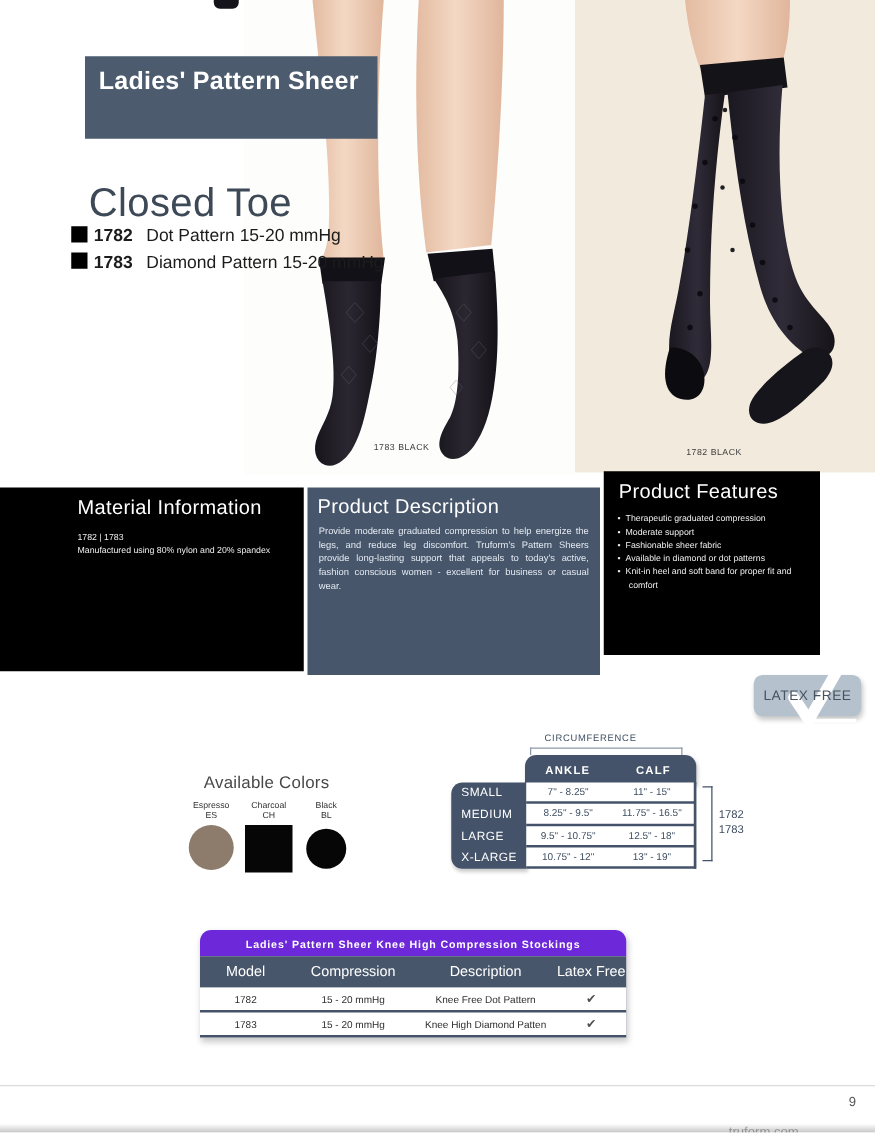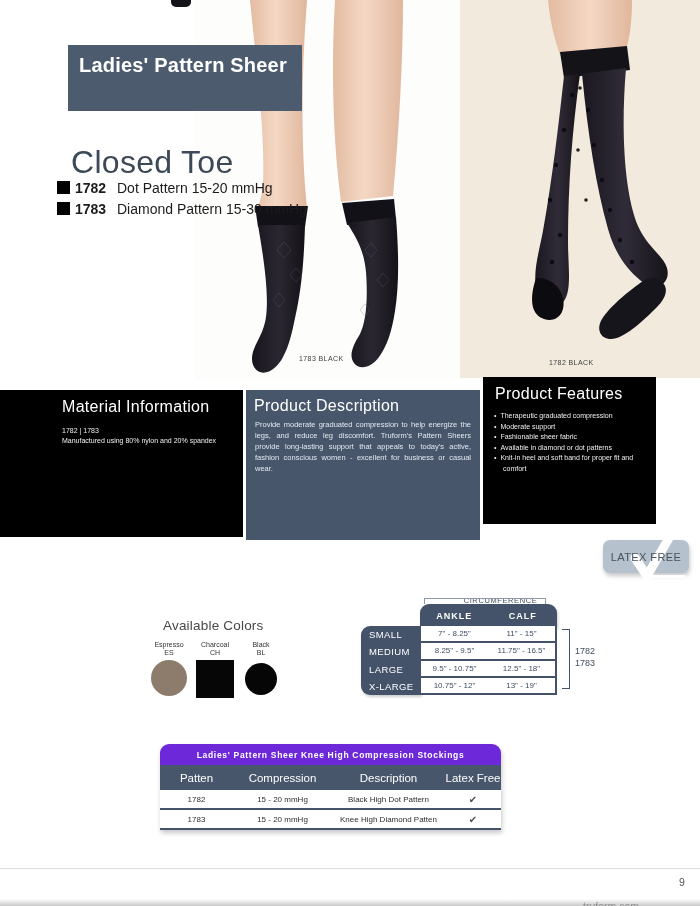--- a/index.html
+++ b/index.html
@@ -55,21 +55,21 @@
   }
   .latex-badge .check { position:absolute; left:26px; top:-4px; width:44px; height:48px; }
   .latex-label {
     position:absolute; left:0; top:0; width:100%; height:100%;
     display:flex; align-items:center; justify-content:center;
     font-size:11px; color:#47525f; letter-spacing:0.4px;
   }
   .latex-underline { position:absolute; left:40px; bottom:-5px; width:42px; height:3px; background:#fff; }
 
   
-  .circ-label { left:432px; top:586px; width:137px; text-align:center; font-size:7.5px; letter-spacing:0.6px; color:#3f4e61;margin-top:10px; }
+  .circ-label { left:404px; top:586px; width:137px; text-align:center; font-size:7.5px; letter-spacing:0.6px; color:#3f4e61; }
   .circ-bracket { left:424px; top:598px; width:120px; height:5px;
     border-top:1.5px solid #8d99a8; border-left:1.5px solid #8d99a8; border-right:1.5px solid #8d99a8; }
   .sc-header { left:420px; top:604px; width:137px; height:23px; background:#44536a;
     border-radius:9px 9px 0 0; display:flex; box-shadow:1px 2px 3px rgba(0,0,0,0.2); }
   .sc-header span { flex:1; display:flex; align-items:center; justify-content:center;
     color:#fff; font-size:9px; font-weight:bold; letter-spacing:1px; }
   .sc-sizes { left:361px; top:626px; width:60px; height:69px; background:#44536a;
     border-radius:9px 0 0 9px; display:grid; grid-template-rows:repeat(4,1fr);
     align-items:center; padding-left:8px; box-sizing:border-box;
     color:#fff; font-size:9.5px; letter-spacing:0.4px; box-shadow:1px 2px 3px rgba(0,0,0,0.2); }
@@ -201,21 +201,21 @@
   <div class="abs closed-toe">Closed Toe</div>
   <div class="abs model-list">
     <div class="model-row">
       <span class="sq-icon"></span>
       <span class="model-num">1782</span>
       <span class="model-desc">Dot Pattern 15-20 mmHg</span>
     </div>
     <div class="model-row">
       <span class="sq-icon"></span>
       <span class="model-num">1783</span>
-      <span class="model-desc">Diamond Pattern 15-30 mmHg</span>
+      <span class="model-desc">Diamond Pattern 15-20 mmHg</span>
     </div>
   </div>
 
   <div class="abs band-mid">
     <div class="band-title">Product Description</div>
     <div class="desc-body">Provide moderate graduated compression to help energize the legs, and reduce leg discomfort. Truform's Pattern Sheers provide long-lasting support that appeals to today's active, fashion conscious women - excellent for business or casual wear.</div>
   </div>
 
   <div class="abs band-left">
     <div class="band-title">Material Information</div>
@@ -297,30 +297,30 @@
     <div class="swatch">
       <span class="s-name">Black</span>
       <span class="s-code">BL</span>
       <div class="chip chip-black"></div>
     </div>
   </div>
 
   <div class="abs ptable">
     <div class="pt-title">Ladies'  Pattern Sheer Knee High Compression Stockings</div>
     <div class="pt-head">
-      <span class="c-model">Patten</span>
+      <span class="c-model">Model</span>
       <span class="c-comp">Compression</span>
       <span class="c-desc">Description</span>
       <span class="c-latex">Latex Free</span>
     </div>
     <div class="pt-body">
       <div class="pt-row">
         <span class="c-model">1782</span>
         <span class="c-comp">15 - 20 mmHg</span>
-        <span class="c-desc">Black High Dot Pattern</span>
+        <span class="c-desc">Knee Free Dot Pattern</span>
         <span class="c-latex checkcell">✔</span>
       </div>
       <div class="pt-row">
         <span class="c-model">1783</span>
         <span class="c-comp">15 - 20 mmHg</span>
         <span class="c-desc">Knee High Diamond Patten</span>
         <span class="c-latex checkcell">✔</span>
       </div>
     </div>
   </div>

